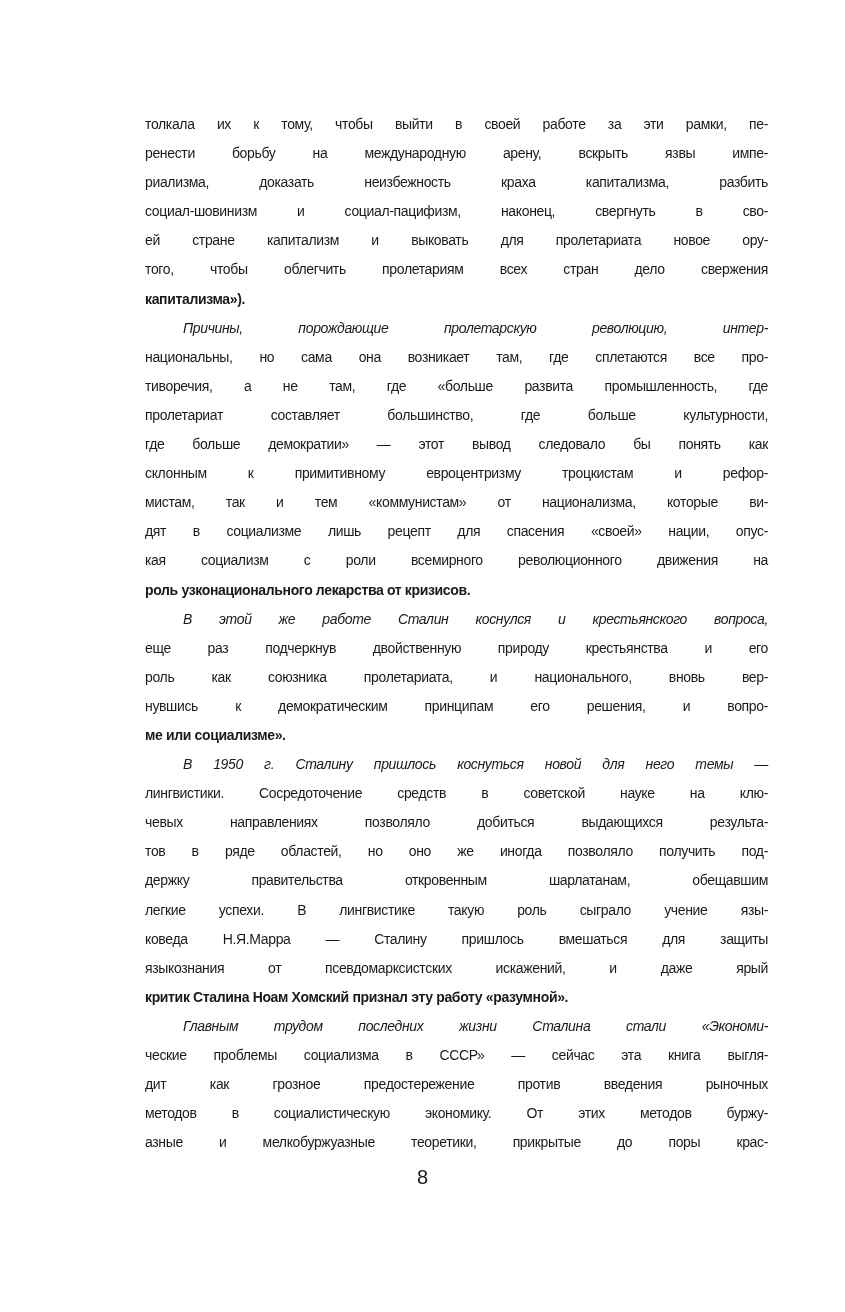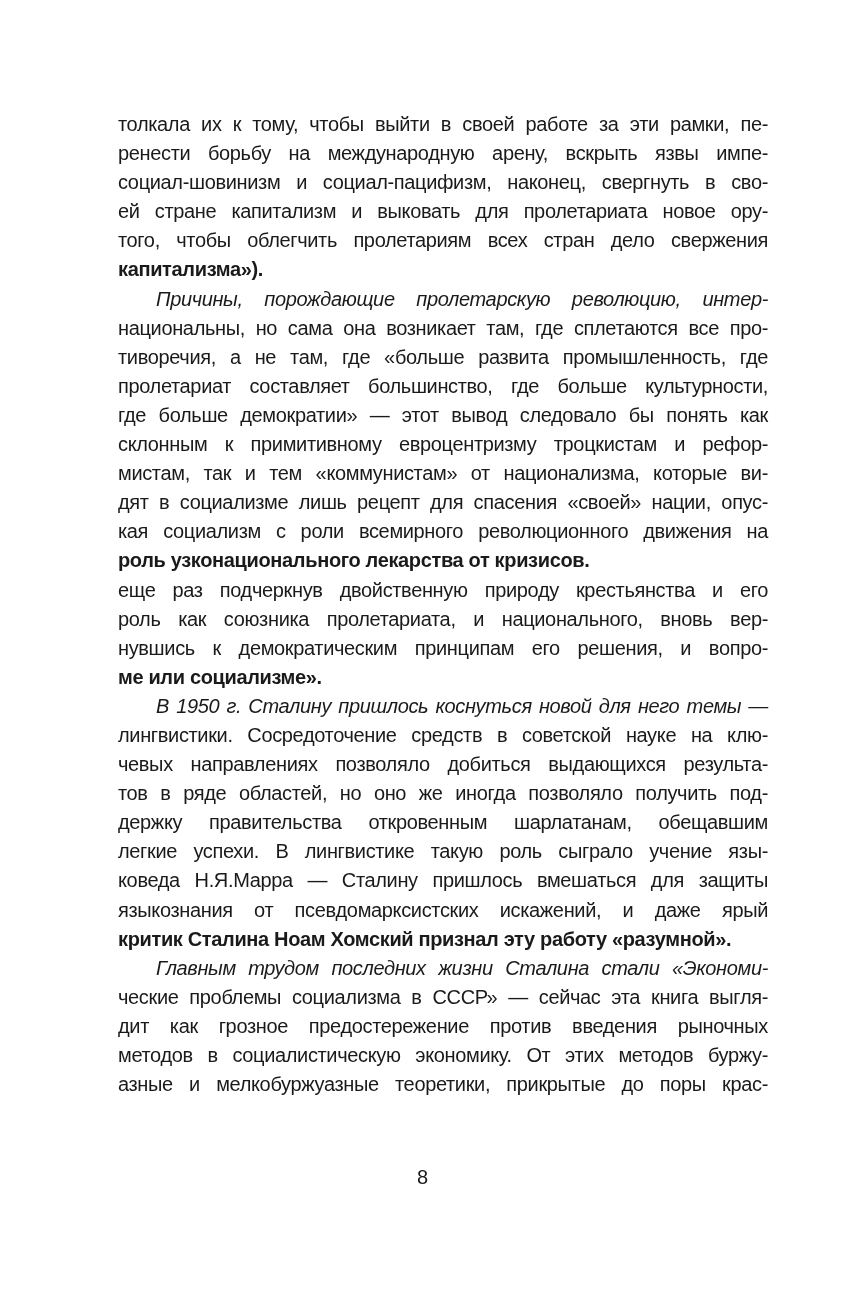--- a/index.html
+++ b/index.html
@@ -18,25 +18,26 @@
     .page {
       position: absolute;
       left: 118px;
       top: 110px;
       width: 650px;
     }
     .line {
       display: block;
       height: 29.1px;
       line-height: 29.1px;
-      font-size: 20px;
+      font-size: 14px;
       white-space: nowrap;
       text-align: justify;
       text-align-last: justify;
       letter-spacing: -0.35px;
+      margin-left: 27px;
     }
     .line.last {
       text-align-last: left;
       font-weight: bold;
     }
     .line.indent {
       padding-left: 38px;
       font-style: italic;
     }
     .page-number {
@@ -50,40 +51,42 @@
     }
   </style>
 </head>
 <body>
 
 <div class="page">
 
   <div>
     <span class="line">толкала их к тому, чтобы выйти в своей работе за эти рамки, пе-</span>
     <span class="line">ренести борьбу на международную арену, вскрыть язвы импе-</span>
+    <span class="line">риализма, доказать неизбежность краха капитализма, разбить</span>
     <span class="line">социал-шовинизм и социал-пацифизм, наконец, свергнуть в сво-</span>
     <span class="line">ей стране капитализм и выковать для пролетариата новое ору-</span>
     <span class="line">того, чтобы облегчить пролетариям всех стран дело свержения</span>
     <span class="line last">капитализма»).</span>
   </div>
 
   <div>
     <span class="line indent">Причины, порождающие пролетарскую революцию, интер-</span>
     <span class="line">национальны, но сама она возникает там, где сплетаются все про-</span>
     <span class="line">тиворечия, а не там, где «больше развита промышленность, где</span>
     <span class="line">пролетариат составляет большинство, где больше культурности,</span>
     <span class="line">где больше демократии» — этот вывод следовало бы понять как</span>
     <span class="line">склонным к примитивному евроцентризму троцкистам и рефор-</span>
     <span class="line">мистам, так и тем «коммунистам» от национализма, которые ви-</span>
     <span class="line">дят в социализме лишь рецепт для спасения «своей» нации, опус-</span>
     <span class="line">кая социализм с роли всемирного революционного движения на</span>
     <span class="line last">роль узконационального лекарства от кризисов.</span>
   </div>
 
   <div>
+    <span class="line indent">В этой же работе Сталин коснулся и крестьянского вопроса,</span>
     <span class="line">еще раз подчеркнув двойственную природу крестьянства и его</span>
     <span class="line">роль как союзника пролетариата, и национального, вновь вер-</span>
     <span class="line">нувшись к демократическим принципам его решения, и вопро-</span>
     <span class="line last">ме или социализме».</span>
   </div>
 
   <div>
     <span class="line indent">В 1950 г. Сталину пришлось коснуться новой для него темы —</span>
     <span class="line">лингвистики. Сосредоточение средств в советской науке на клю-</span>
     <span class="line">чевых направлениях позволяло добиться выдающихся результа-</span>

